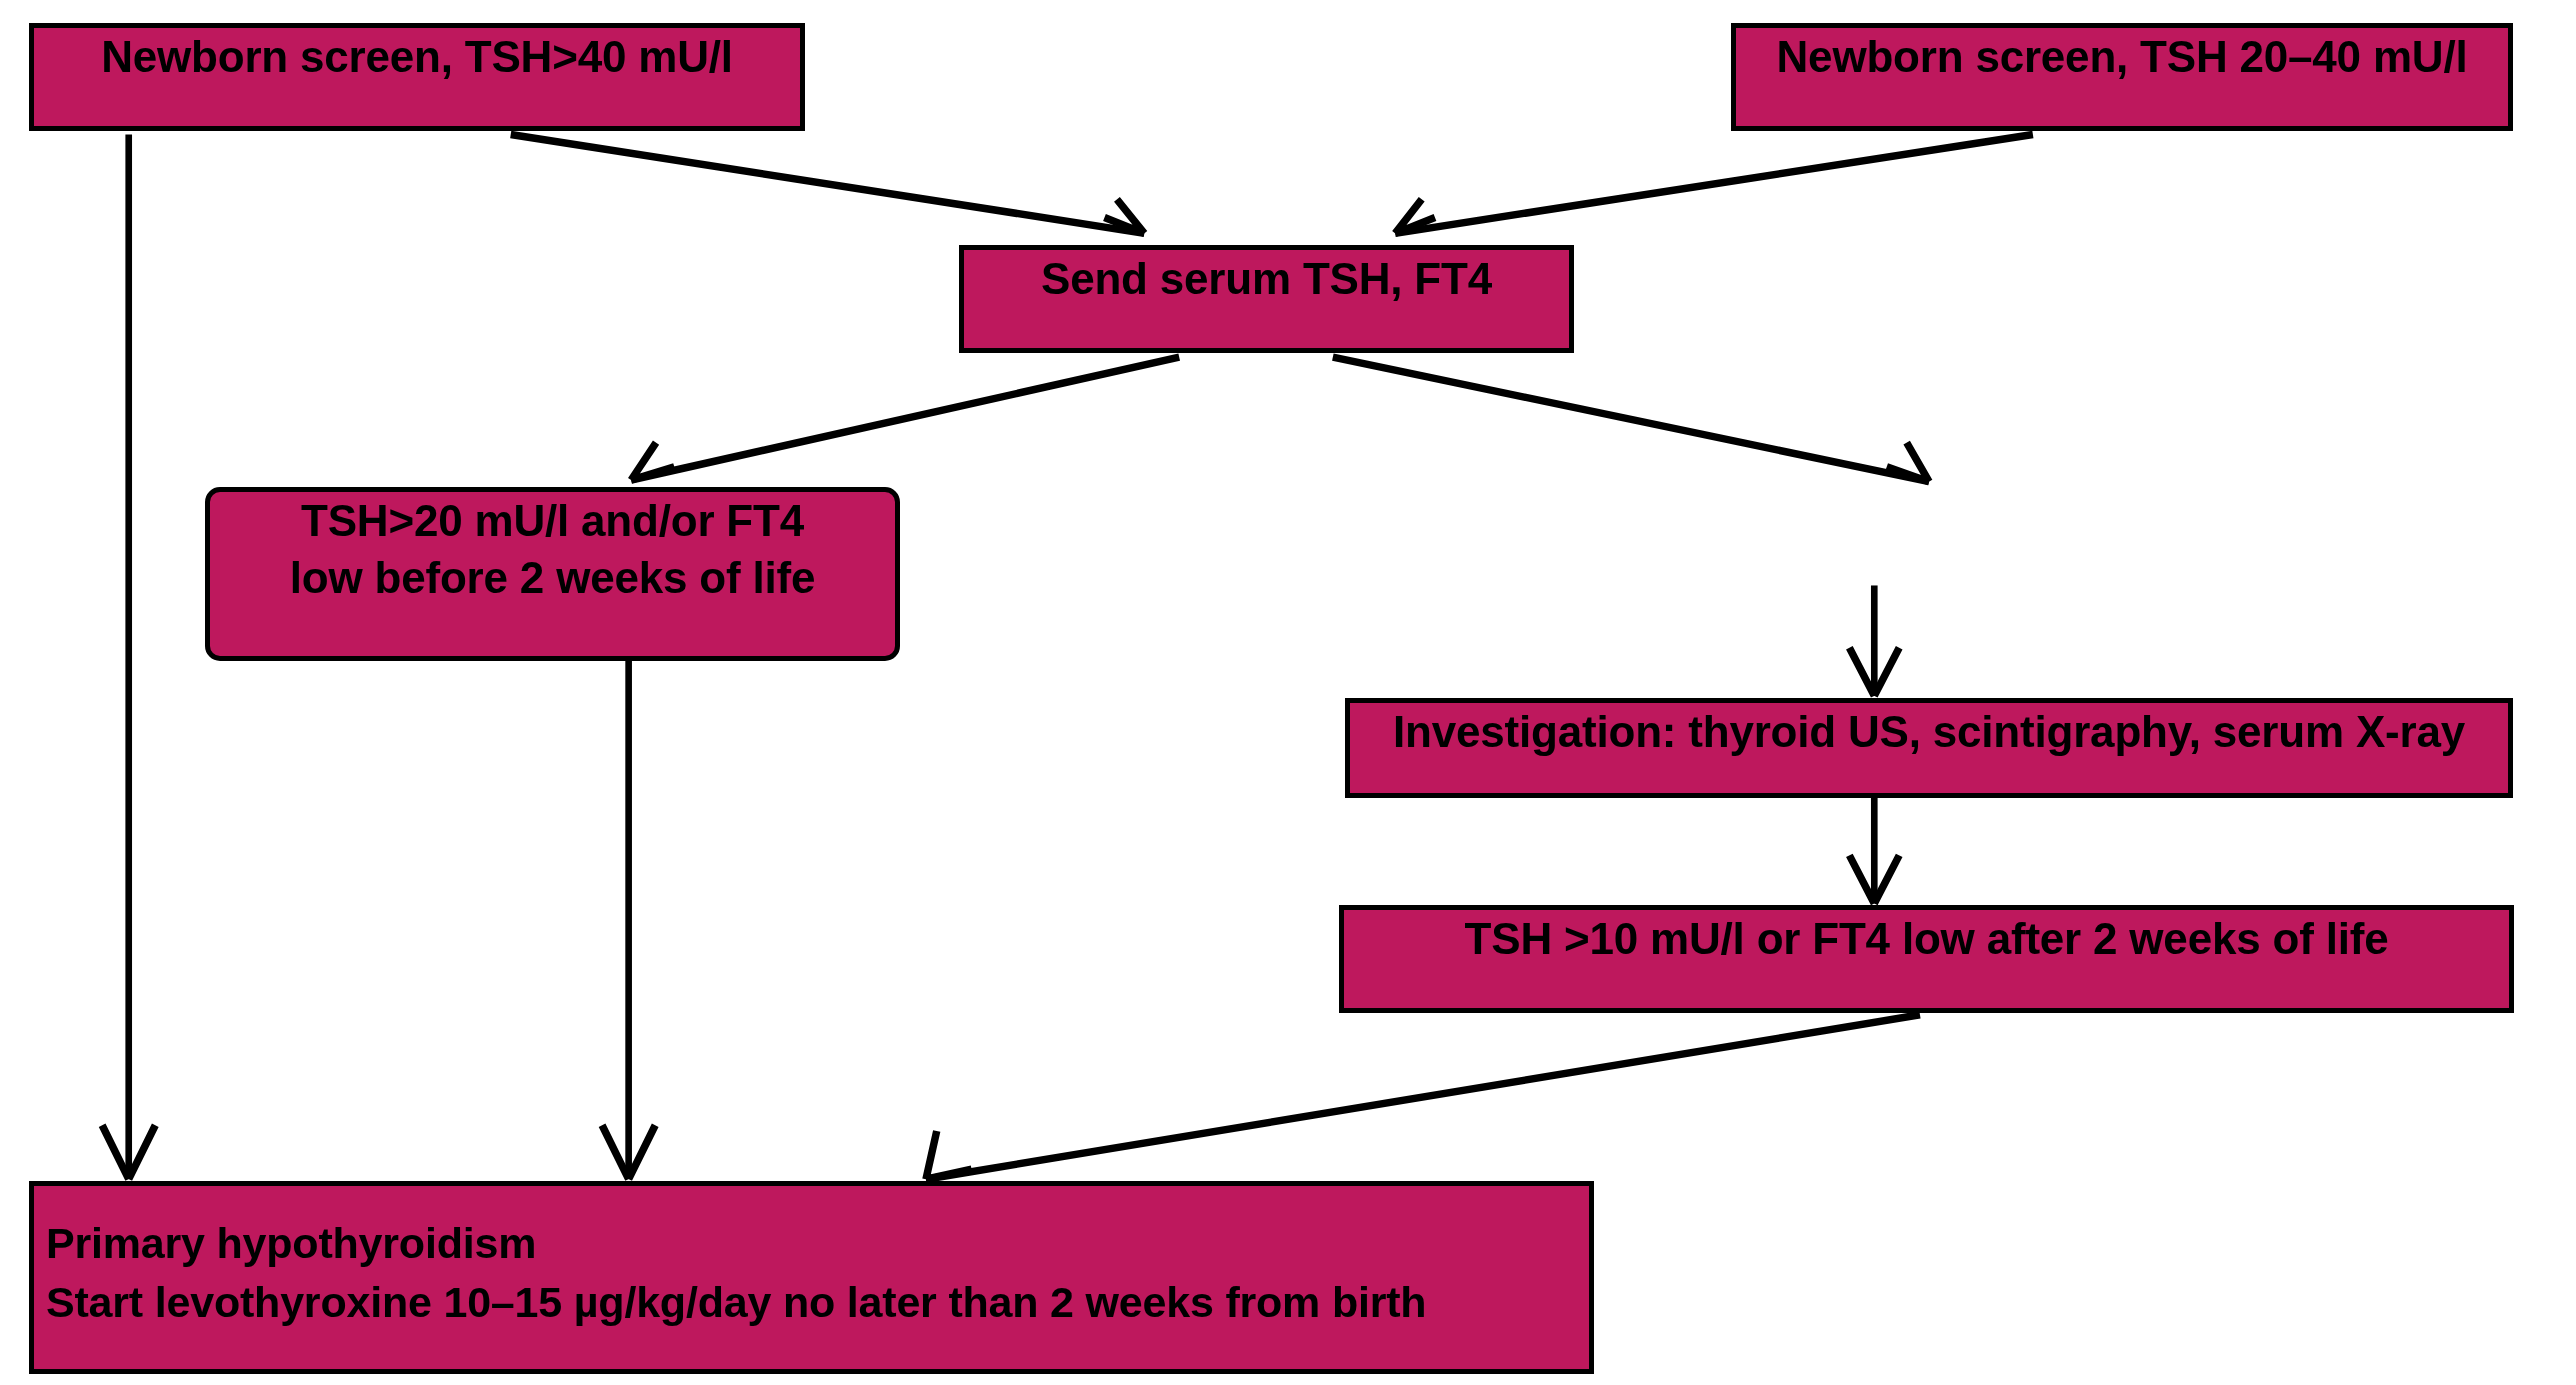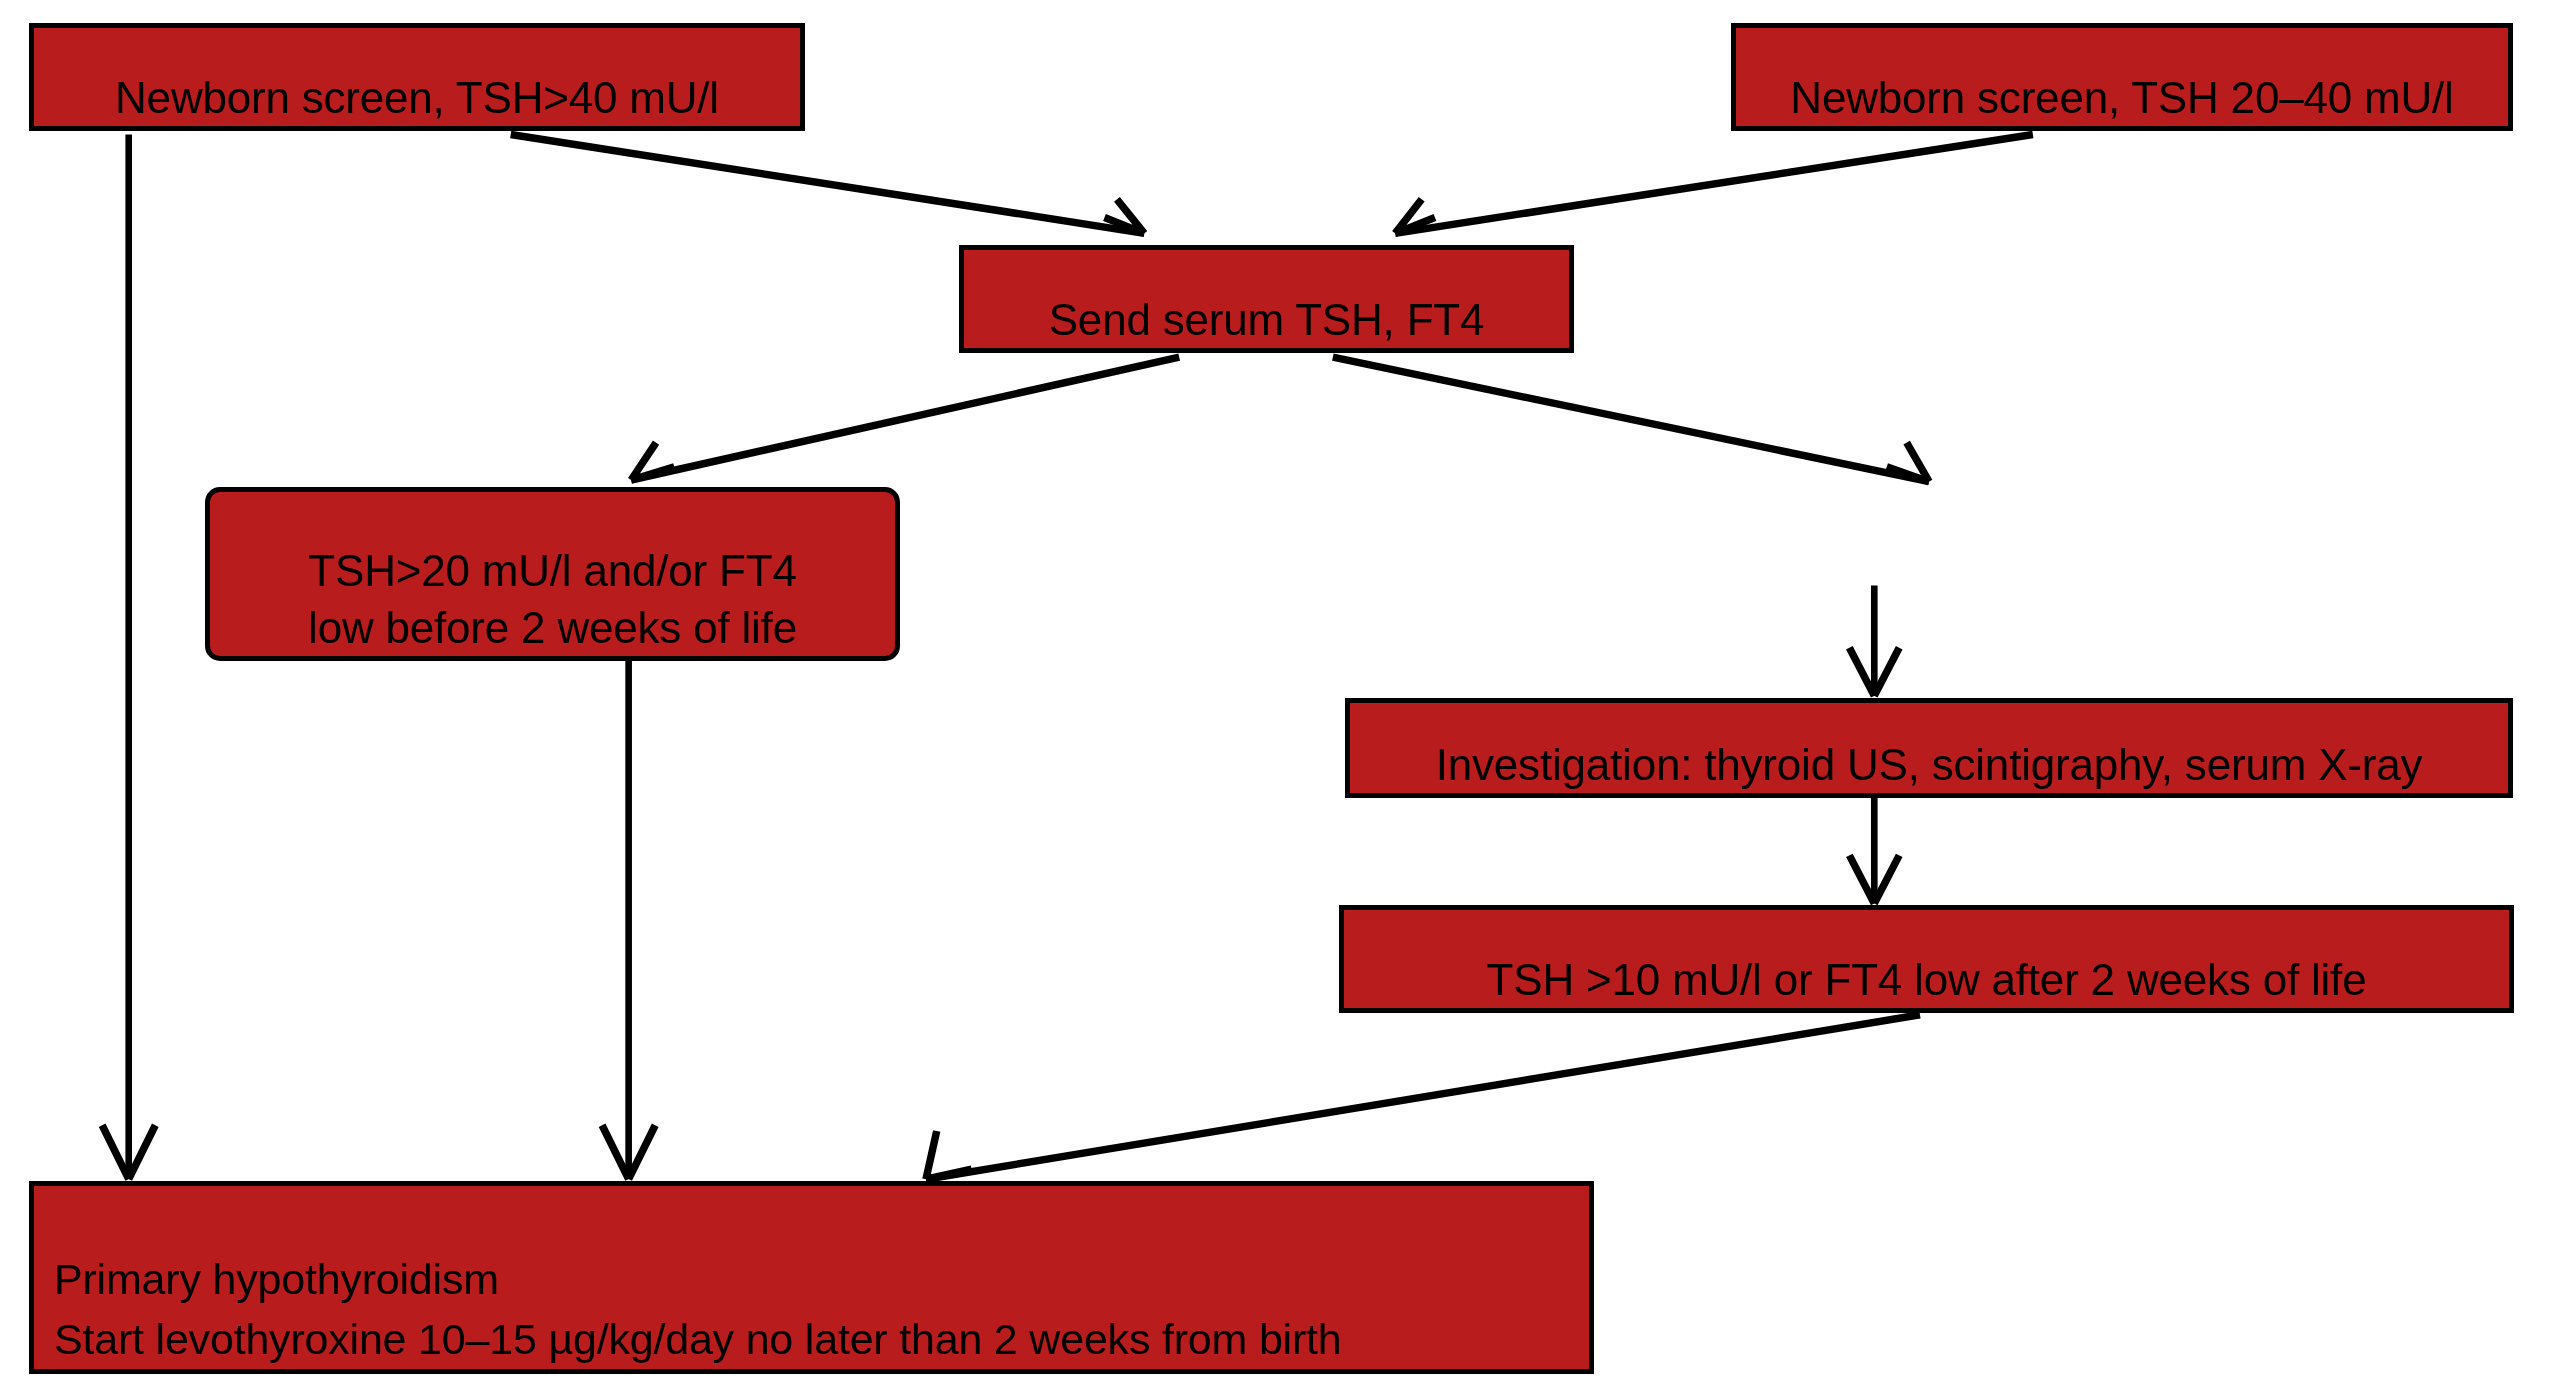--- a/index.html
+++ b/index.html
@@ -20,36 +20,37 @@
     left: 0;
     top: 0;
     width: 2576px;
     height: 1386px;
     pointer-events: none;
   }
   .node {
     position: absolute;
     box-sizing: border-box;
     border: 5px solid #000000;
-    background: #b91c1c;
+    background: #be185d;
     display: flex;
-    align-items: flex-end;
+    align-items: flex-start;
     z-index: 2;
+    font-weight: bold;
   }
   .node-text {
     display: block;
     width: 100%;
     color: #000000;
     font-size: 44px;
     line-height: 1.30;
     letter-spacing: -0.2px;
     white-space: pre-line;
   }
   .center-text { text-align: center; }
-  .left-text   { text-align: left; padding-left: 20px; }
+  .left-text   { text-align: left; padding-left: 12px; margin-top: 28px; }
 
   
   #node-screen-high   { left: 29px;   top: 23px;   width: 776px;  height: 108px; }
   #node-screen-mid    { left: 1731px; top: 23px;   width: 782px;  height: 108px; }
   #node-send-serum    { left: 959px; top: 245px;  width: 615px;  height: 108px; }
   #node-tsh20-ft4low  { left: 205px;  top: 487px;  width: 695px;  height: 174px; border-radius: 15px; }
   #node-tsh6-20       { left: 1345px; top: 486px;  width: 1168px; height: 100px; }
   #node-investigation { left: 1345px; top: 698px;  width: 1168px; height: 100px; }
   #node-tsh10-after   { left: 1339px; top: 905px; width: 1175px; height: 108px; }
   #node-primary-hypo  { left: 29px;   top: 1181px; width: 1565px; height: 193px; }

